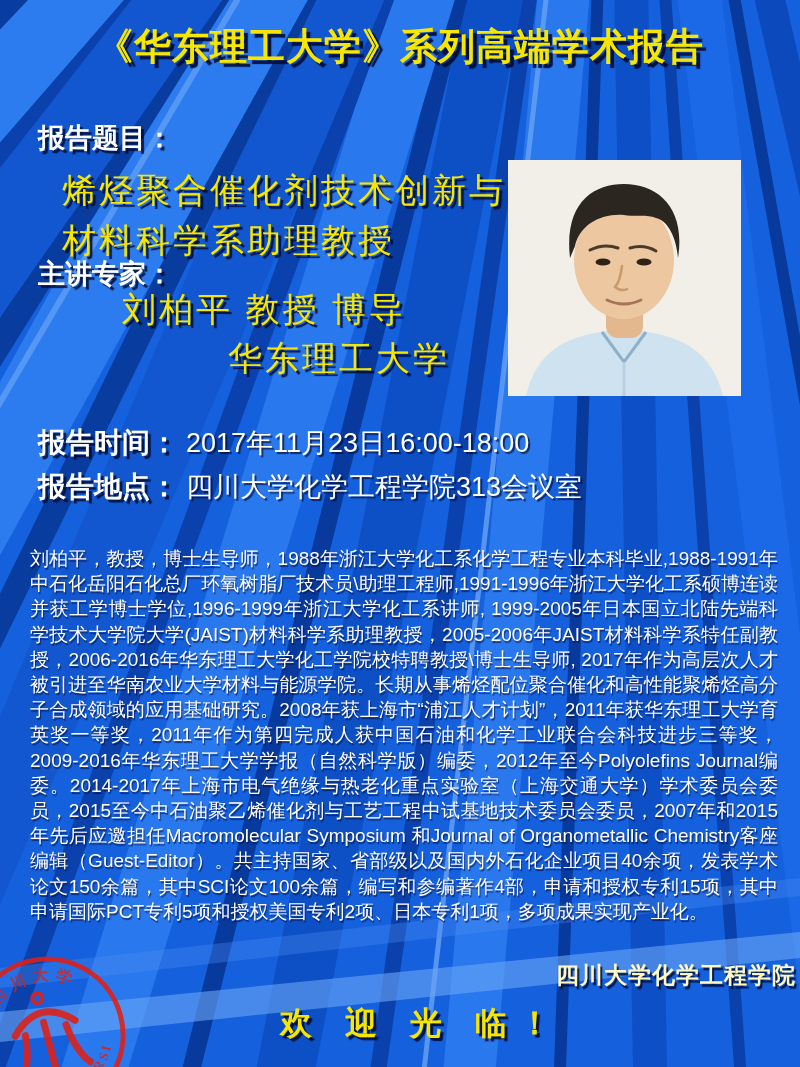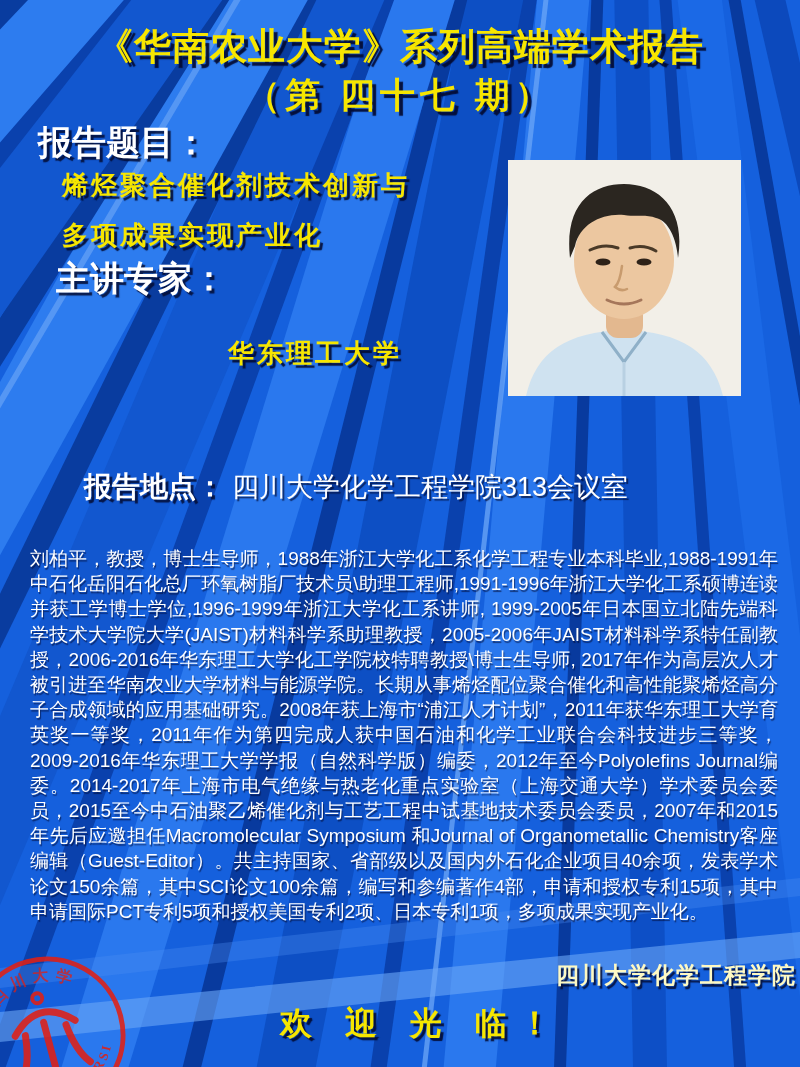--- a/index.html
+++ b/index.html
@@ -13,25 +13,25 @@
   .bg{position:absolute;left:0;top:0;z-index:0;}
   .abs{position:absolute;z-index:3;white-space:nowrap;}
   .title{
     left:0;width:800px;text-align:center;
     color:#f7e600;font-weight:bold;
     text-shadow:4px 4px 1px rgba(3,10,48,.92);
   }
   .title.l1{top:22px;font-size:37px;letter-spacing:1px;}
   .title.l2{top:72px;font-size:35px;letter-spacing:5px;}
   .wlabel{
-    color:#ffffff;font-weight:bold;font-size:34px;
+    color:#ffffff;font-weight:bold;font-size:27px;
     text-shadow:3px 3px 1px rgba(3,10,48,.85);
   }
   .yellow{
-    color:#f7e600;font-weight:bold;font-size:26px;
+    color:#f7e600;font-weight:normal;font-size:34px;
     text-shadow:3px 3px 1px rgba(3,10,48,.9);
     letter-spacing:3px;
   }
   .value{
     color:#ffffff;font-weight:normal;font-size:27px;
     text-shadow:2px 2px 1px rgba(3,10,48,.7);
   }
   .row .wlabel{font-size:28px;margin-right:8px;}
   .photo{
     left:508px;top:160px;width:233px;height:236px;
@@ -113,49 +113,52 @@
         <circle cx="85" cy="47" r="5" stroke-width="4"></circle>
         <path d="M54,78 Q85,46 116,78" stroke-width="7"></path>
         <path d="M64,80 C62,100 58,112 50,122" stroke-width="7"></path>
         <path d="M85,72 L85,124" stroke-width="7"></path>
         <path d="M106,80 C108,100 112,112 120,122" stroke-width="7"></path>
       </g>
       <text x="85" y="142" font-size="13" font-weight="bold" fill="#e02015" text-anchor="middle" letter-spacing="2" font-family="Liberation Serif, DejaVu Serif, serif">1896</text>
     </svg>
   </div>
 
-  <div class="abs title l1">《华南农业大学》系列高端学术报告</div>
-  <div class="abs title l2">（第 四十七 期）</div>
+  <div class="abs title l1">《华东理工大学》系列高端学术报告</div>
 
   <div class="abs wlabel" style="left:38px;top:120px;">报告题目：</div>
   <div class="abs yellow" style="left:62px;top:168px;">烯烃聚合催化剂技术创新与</div>
-  <div class="abs yellow" style="left:62px;top:218px;">多项成果实现产业化</div>
+  <div class="abs yellow" style="left:62px;top:218px;">材料科学系助理教授</div>
 
-  <div class="abs wlabel" style="left:38px;top:256px;margin-left:18px;">主讲专家：</div>
+  <div class="abs wlabel" style="left:38px;top:256px;">主讲专家：</div>
+  <div class="abs yellow" style="left:122px;top:287px;">刘柏平  教授  博导</div>
   <div class="abs yellow" style="left:228px;top:336px;">华东理工大学</div>
 
   <div class="abs photo">
     <svg width="233" height="236" viewBox="0 0 233 236">
       <rect width="233" height="236" fill="#f2efe8"></rect>
       <path d="M18,236 C28,192 58,172 116,170 C174,172 204,192 215,236 Z" fill="#cfe2f0"></path>
       <path d="M94,172 L116,202 L138,172" fill="none" stroke="#8fb0c8" stroke-width="3"></path>
       <path d="M116,202 L116,236" stroke="#b8d0e2" stroke-width="3"></path>
       <rect x="98" y="138" width="37" height="40" rx="12" fill="#e3b88f"></rect>
       <ellipse cx="116" cy="100" rx="50" ry="59" fill="#ecc7a0"></ellipse>
       <path d="M62,98 C56,44 84,24 116,24 C150,24 178,48 170,98 C168,74 158,60 148,58 C138,54 130,57 116,55 C94,53 72,64 67,86 Z" fill="#2b2620"></path>
       <path d="M82,90 q14,-7 28,-2" stroke="#4a3a28" stroke-width="3" fill="none" stroke-linecap="round"></path>
       <path d="M122,88 q14,-4 26,3" stroke="#4a3a28" stroke-width="3" fill="none" stroke-linecap="round"></path>
       <ellipse cx="95" cy="102" rx="7.5" ry="3.6" fill="#2e2218"></ellipse>
       <ellipse cx="136" cy="102" rx="7.5" ry="3.6" fill="#2e2218"></ellipse>
       <path d="M114,106 q-2,16 -7,21 q6,5 12,2" stroke="#c89b6e" stroke-width="2.5" fill="none" stroke-linecap="round"></path>
       <path d="M99,140 q17,8 34,0" stroke="#a5765a" stroke-width="3" fill="none" stroke-linecap="round"></path>
     </svg>
   </div>
 
-  <div class="abs row" style="left:38px;top:468px;margin-left:46px;">
+  <div class="abs row" style="left:38px;top:424px;">
+    <span class="wlabel">报告时间：</span><span class="value">2017年11月23日16:00-18:00</span>
+  </div>
+  <div class="abs row" style="left:38px;top:468px;">
     <span class="wlabel">报告地点：</span><span class="value">四川大学化学工程学院313会议室</span>
   </div>
 
   <div class="abs bio">刘柏平，教授，博士生导师，1988年浙江大学化工系化学工程专业本科毕业,1988-1991年中石化岳阳石化总厂环氧树脂厂技术员\助理工程师,1991-1996年浙江大学化工系硕博连读并获工学博士学位,1996-1999年浙江大学化工系讲师, 1999-2005年日本国立北陆先端科学技术大学院大学(JAIST)材料科学系助理教授，2005-2006年JAIST材料科学系特任副教授，2006-2016年华东理工大学化工学院校特聘教授\博士生导师, 2017年作为高层次人才被引进至华南农业大学材料与能源学院。长期从事烯烃配位聚合催化和高性能聚烯烃高分子合成领域的应用基础研究。2008年获上海市“浦江人才计划”，2011年获华东理工大学育英奖一等奖，2011年作为第四完成人获中国石油和化学工业联合会科技进步三等奖，2009-2016年华东理工大学学报（自然科学版）编委，2012年至今Polyolefins Journal编委。2014-2017年上海市电气绝缘与热老化重点实验室（上海交通大学）学术委员会委员，2015至今中石油聚乙烯催化剂与工艺工程中试基地技术委员会委员，2007年和2015年先后应邀担任Macromolecular Symposium 和Journal of Organometallic Chemistry客座编辑（Guest-Editor）。共主持国家、省部级以及国内外石化企业项目40余项，发表学术论文150余篇，其中SCI论文100余篇，编写和参编著作4部，申请和授权专利15项，其中申请国际PCT专利5项和授权美国专利2项、日本专利1项，多项成果实现产业化。</div>
 
   <div class="abs welcome">欢 迎 光 临！</div>
   <div class="abs organizer">四川大学化学工程学院</div>
 
 </div>
 

